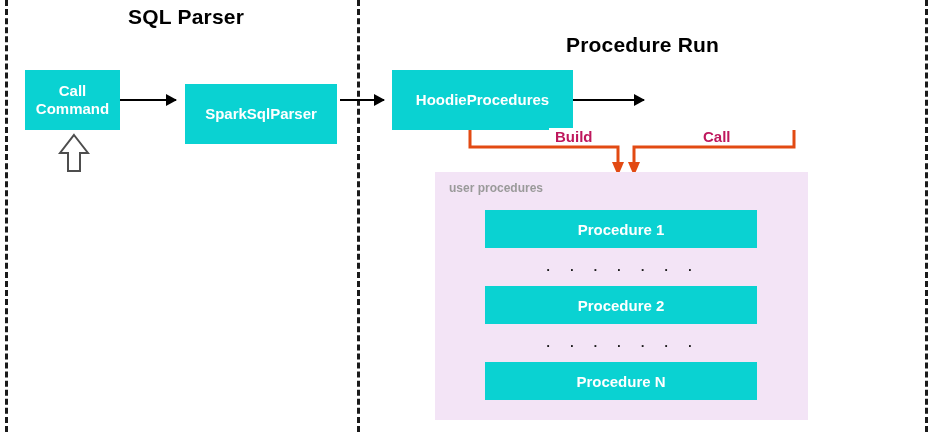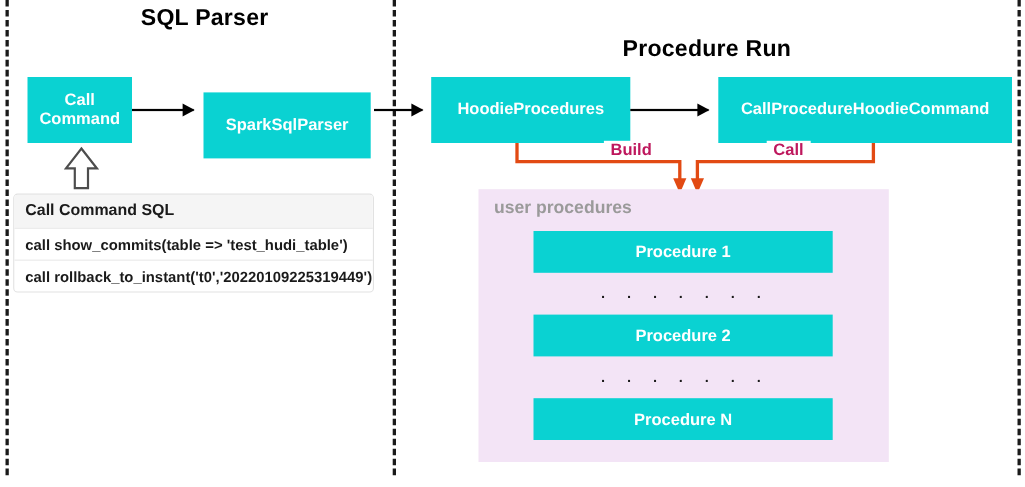--- a/index.html
+++ b/index.html
@@ -143,21 +143,21 @@
     left: 435px;
     top: 172px;
     width: 373px;
     height: 248px;
     background: #f3e4f6;
   }
   #user-procedures-label {
     position: absolute;
     left: 14px;
     top: 9px;
-    font-size: 16px;
+    font-size: 12px;
     color: #9a9a9a;
     white-space: nowrap;
   }
   .pbox {
     position: absolute;
     left: 50px;
     width: 272px;
     height: 38px;
     background: #0ad2d2;
     color: #ffffff;
@@ -195,35 +195,29 @@
   <div class="vsep" id="vsep-mid"></div>
   <div class="vsep" id="vsep-right"></div>
 
   <div class="section-title" id="title-sql">SQL Parser</div>
   <div class="section-title" id="title-proc">Procedure Run</div>
 
   <div class="cbox" id="box-call-command">Call
 Command</div>
   <div class="cbox" id="box-spark-parser">SparkSqlParser</div>
   <div class="cbox" id="box-hoodie-proc">HoodieProcedures</div>
-  <div class="cbox" id="box-call-cmd-hc">CallProcedureHoodieCommand</div>
 
   <div class="harrow" id="arrow-1"></div>
   <div class="harrow" id="arrow-2"></div>
   <div class="harrow" id="arrow-3"></div>
 
   <svg id="block-arrow" viewBox="0 0 32 40">
     <polygon points="16,2 30,20 22,20 22,38 10,38 10,20 2,20" fill="#ffffff" stroke="#4d4d4d" stroke-width="2"></polygon>
   </svg>
 
-  <div id="sql-table">
-    <div class="row header">Call Command SQL</div>
-    <div class="row">call show_commits(table =&gt; 'test_hudi_table')</div>
-    <div class="row">call rollback_to_instant('t0','20220109225319449')</div>
-  </div>
 
   <svg id="orange-layer">
 
     <path d="M 470 130 L 470 147 L 618 147 L 618 163" fill="none" stroke="#e24a13" stroke-width="3"></path>
     <polygon points="612,162 624,162 618,176" fill="#e24a13"></polygon>
 
     <path d="M 794 130 L 794 147 L 634 147 L 634 163" fill="none" stroke="#e24a13" stroke-width="3"></path>
     <polygon points="628,162 640,162 634,176" fill="#e24a13"></polygon>
   </svg>
 

